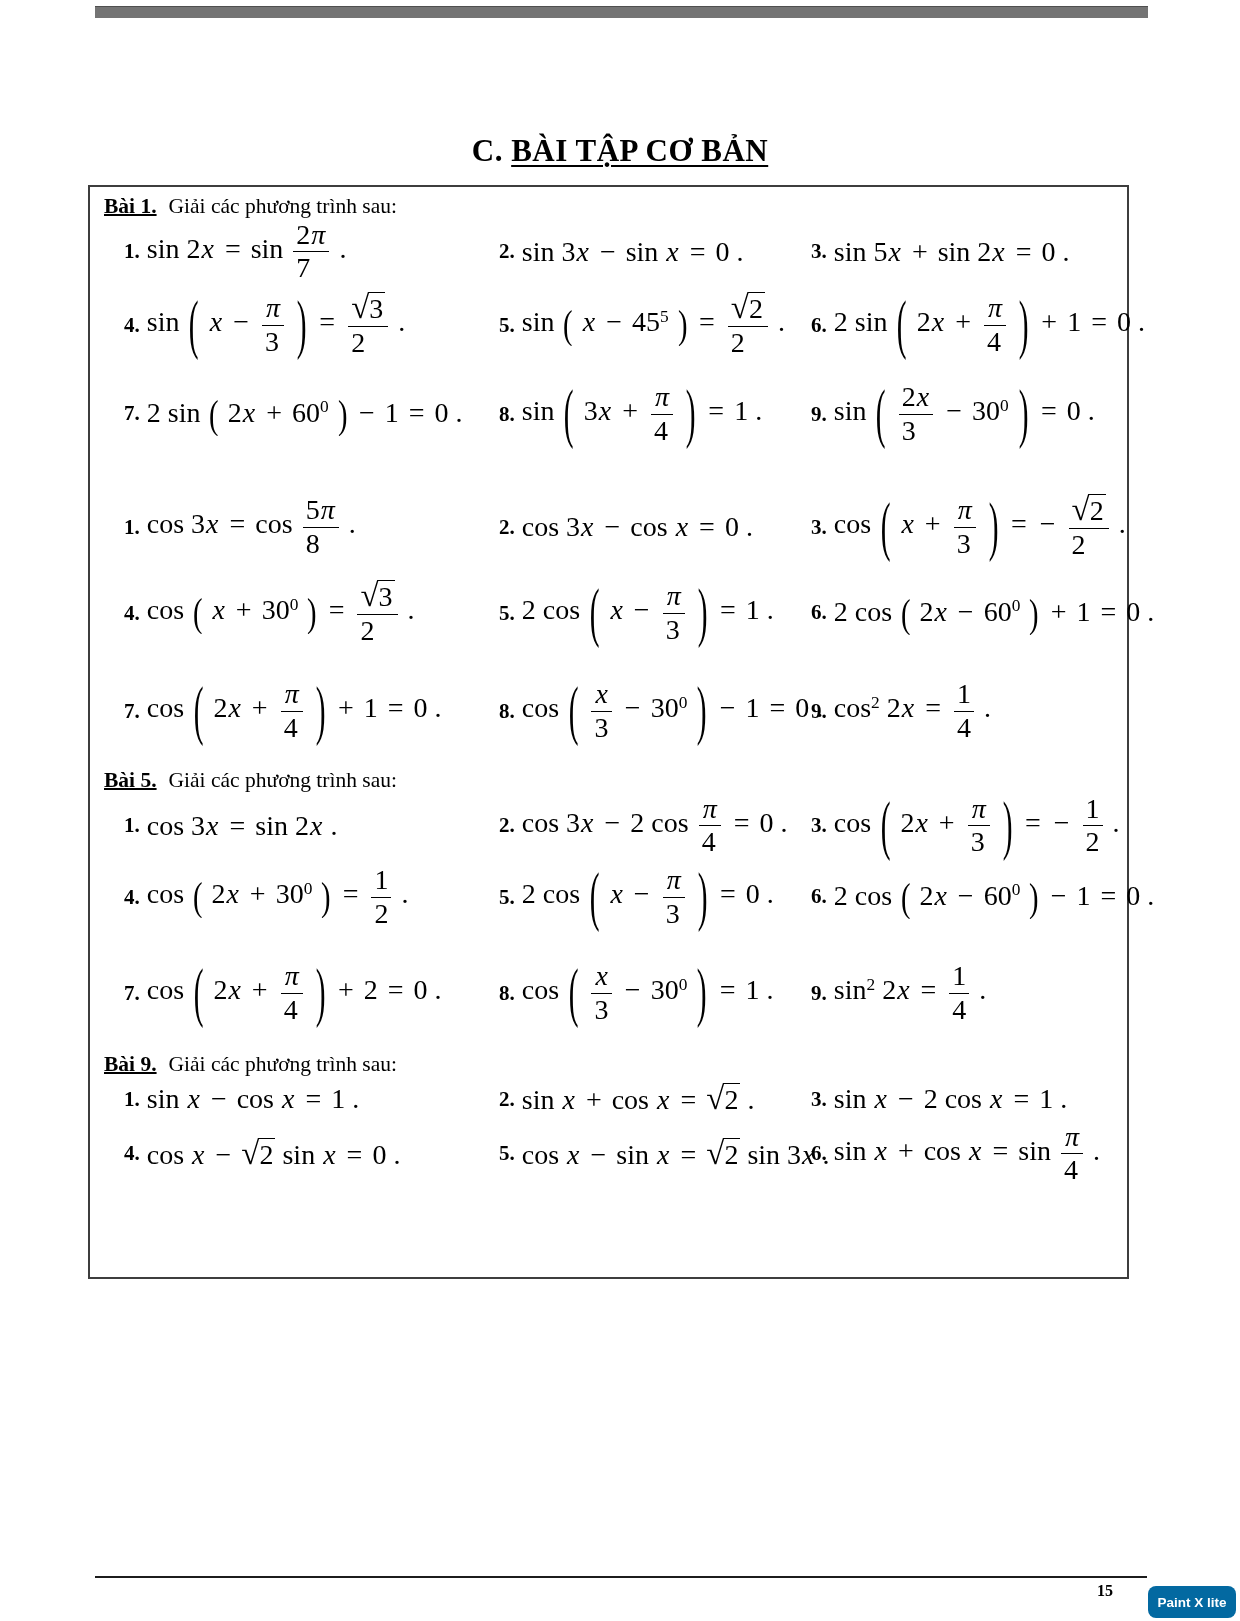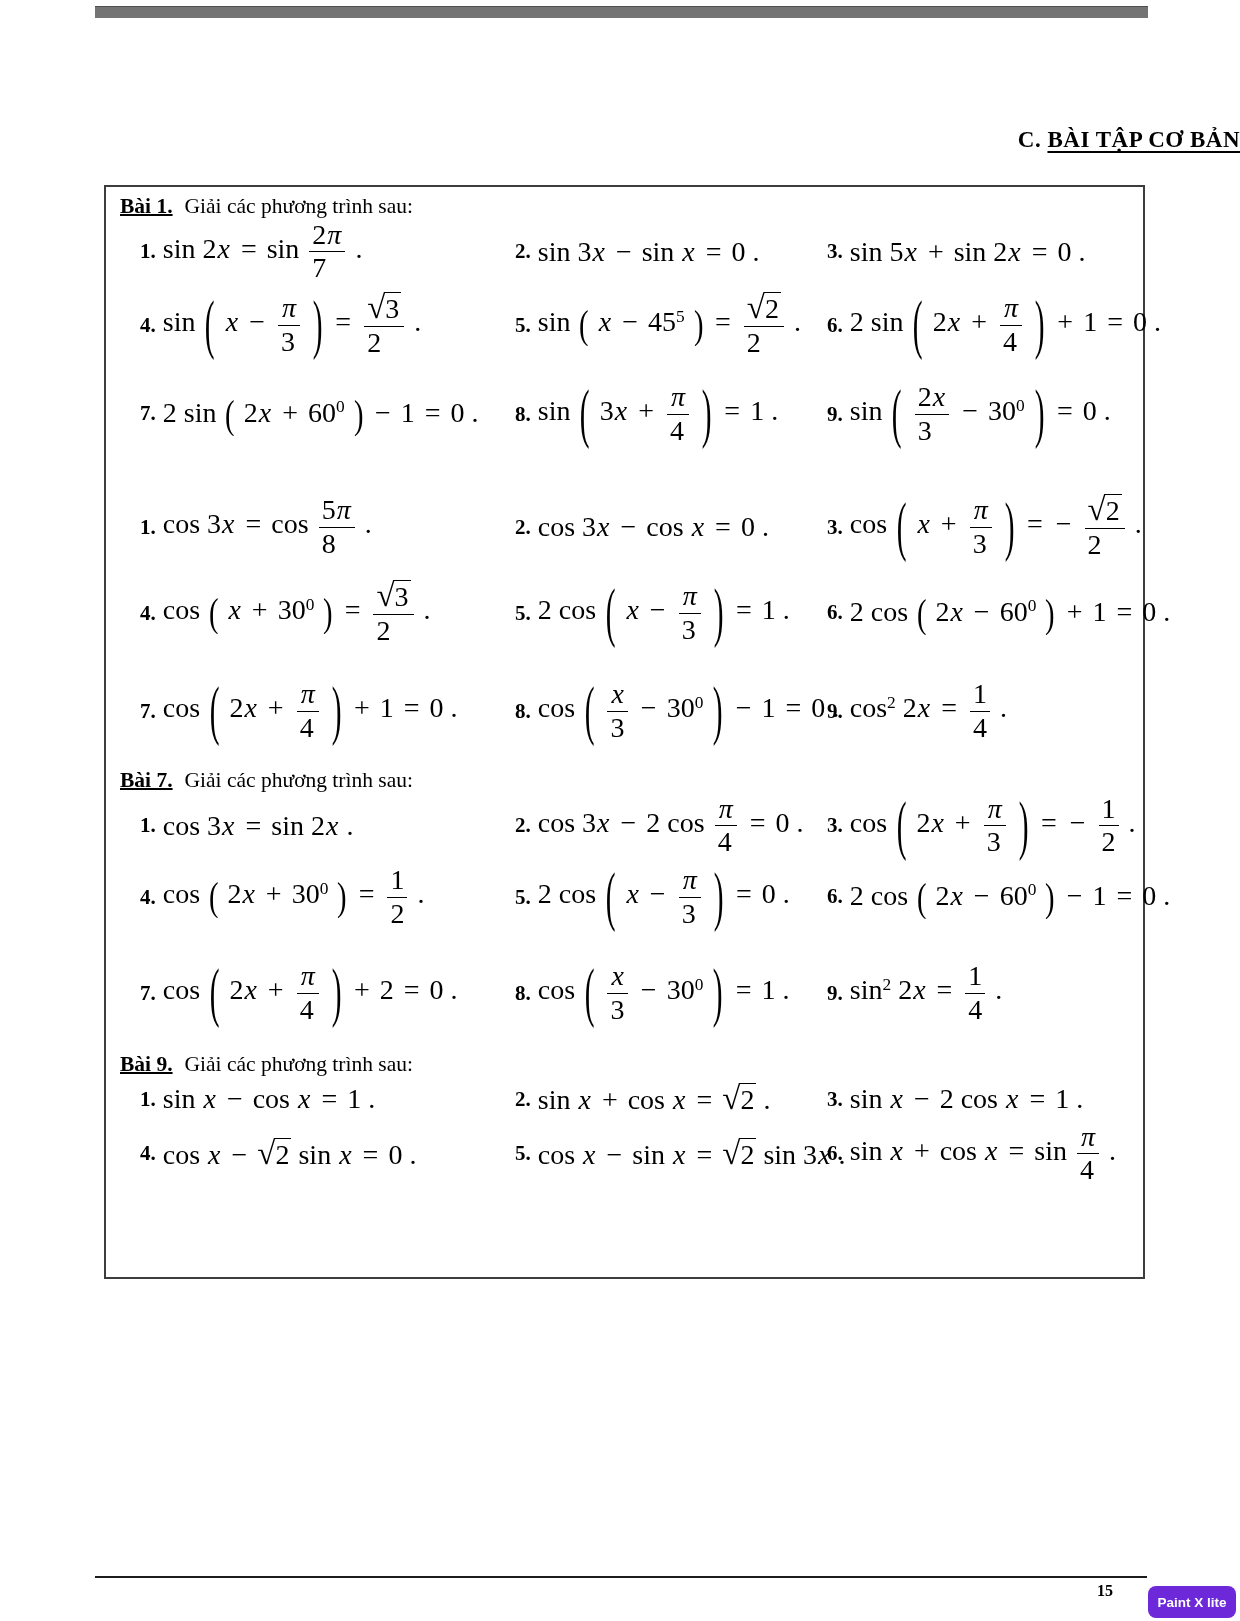--- a/index.html
+++ b/index.html
@@ -2,25 +2,25 @@
 <html><head>
 <meta charset="utf-8">
 <style>
   html,body{margin:0;padding:0;background:#e9e9e9;}
   .page{position:relative;width:1240px;height:1621px;background:#ffffff;margin:0 auto;
         font-family:"Liberation Serif", serif;color:#000;overflow:hidden;}
 
   .top-bar{position:absolute;left:95px;top:6px;width:1053px;height:11px;
            background:#747474;border-top:1px solid #4f4f4f;}
 
-  .title{position:absolute;top:112px;left:0;width:100%;text-align:right;
-         font-size:23px;font-weight:bold;letter-spacing:0.5px;}
+  .title{position:absolute;top:112px;left:0;width:100%;text-align:center;
+         font-size:31px;font-weight:bold;letter-spacing:0.5px;}
   .title .u{text-decoration:underline;text-decoration-thickness:2px;text-underline-offset:4px;}
 
-  .box{position:absolute;left:104px;top:185px;width:1041px;height:1094px;
+  .box{position:absolute;left:88px;top:185px;width:1041px;height:1094px;
        border:2px solid #3d3d3d;box-sizing:border-box;padding:2px 0 0 12px;}
 
   .s{margin:0;}
   .shead{height:26px;line-height:26px;font-size:21.5px;margin-left:2px;}
   .slabel{font-weight:bold;text-decoration:underline;text-decoration-thickness:2px;}
   .sprompt{margin-left:12px;}
 
   .prow{display:grid;grid-template-columns:375px 312px 1fr;align-items:center;}
   .prob{padding-left:22px;display:flex;align-items:center;gap:7px;}
   .pnum{font-weight:bold;font-size:21px;}
@@ -147,21 +147,21 @@
             <b class="pnum">8.</b>
             <span class="pmath">cos <span class="bp">(</span> <span class="frac"><span class="fn"><i class="v">x</i></span><span class="fd">3</span></span> <span class="op">−</span> 30<sup>0</sup> <span class="bp">)</span> <span class="op">−</span> 1 <span class="op">=</span> 0 .</span>
           </div>
           <div class="prob">
             <b class="pnum">9.</b>
             <span class="pmath">cos<sup>2</sup> 2<i class="v">x</i> <span class="op">=</span> <span class="frac"><span class="fn">1</span><span class="fd">4</span></span> .</span>
           </div>
         </div>
       </div>
       <div class="s s2">
-        <div class="shead"><b class="slabel">Bài 7.</b><span class="sprompt">Giải các phương trình sau:</span></div>
+        <div class="shead"><b class="slabel">Bài 5.</b><span class="sprompt">Giải các phương trình sau:</span></div>
         <div class="prow r0">
           <div class="prob">
             <b class="pnum">1.</b>
             <span class="pmath">cos 3<i class="v">x</i> <span class="op">=</span> sin 2<i class="v">x</i> .</span>
           </div>
           <div class="prob">
             <b class="pnum">2.</b>
             <span class="pmath">cos 3<i class="v">x</i> <span class="op">−</span> 2 cos <span class="frac"><span class="fn"><i class="v">π</i></span><span class="fd">4</span></span> <span class="op">=</span> 0 .</span>
           </div>
           <div class="prob">
@@ -226,14 +226,14 @@
           <div class="prob">
             <b class="pnum">6.</b>
             <span class="pmath">sin <i class="v">x</i> <span class="op">+</span> cos <i class="v">x</i> <span class="op">=</span> sin <span class="frac"><span class="fn"><i class="v">π</i></span><span class="fd">4</span></span> .</span>
           </div>
         </div>
       </div>
     </div>
 
   <div class="footer-line"></div>
   <div class="page-num">15</div>
-  <div class="badge" id="badge" style="background: #6d28d9;">Paint X lite</div>
+  <div class="badge" id="badge" style="background: #0369a1;">Paint X lite</div>
 </div>
 
 </body></html>

